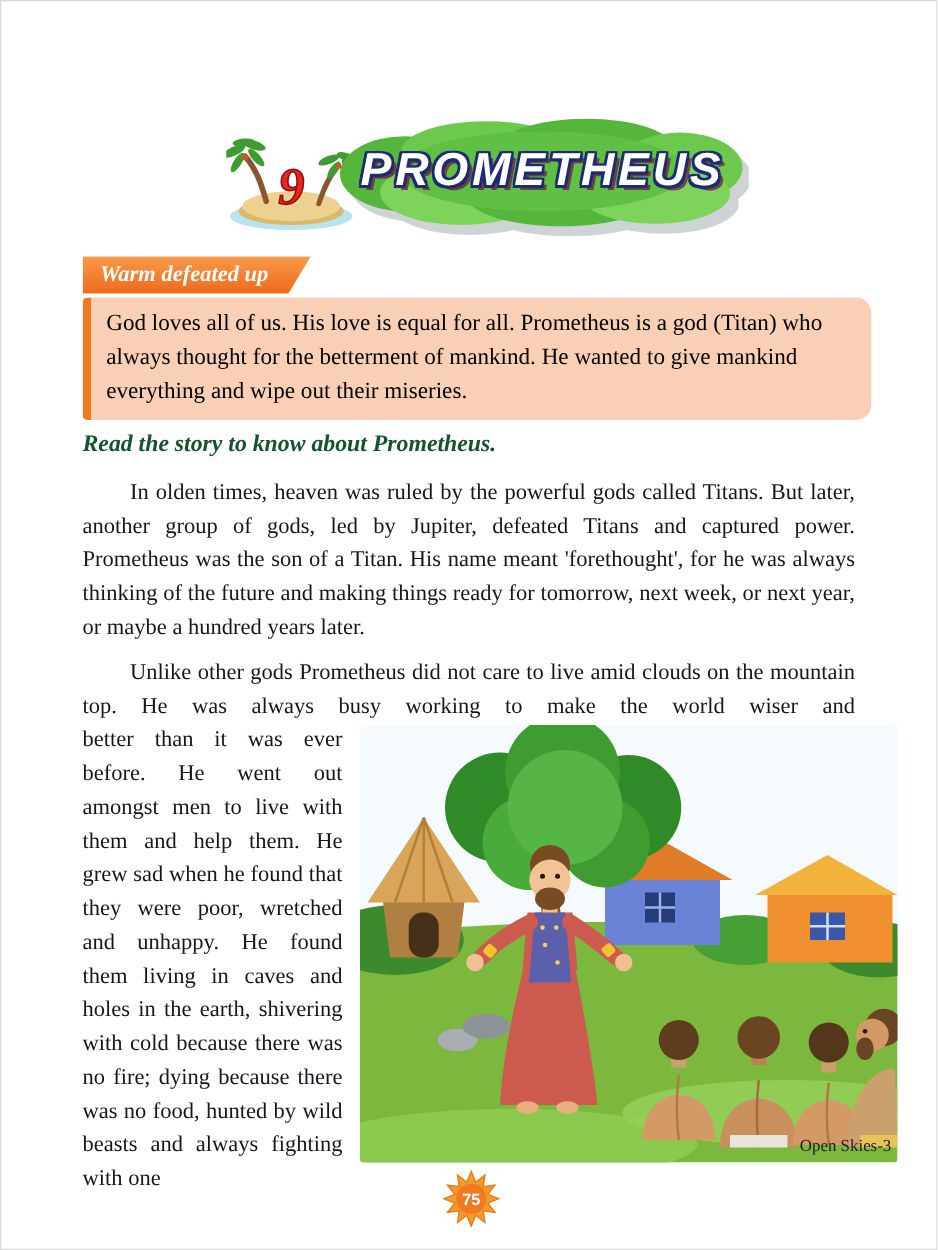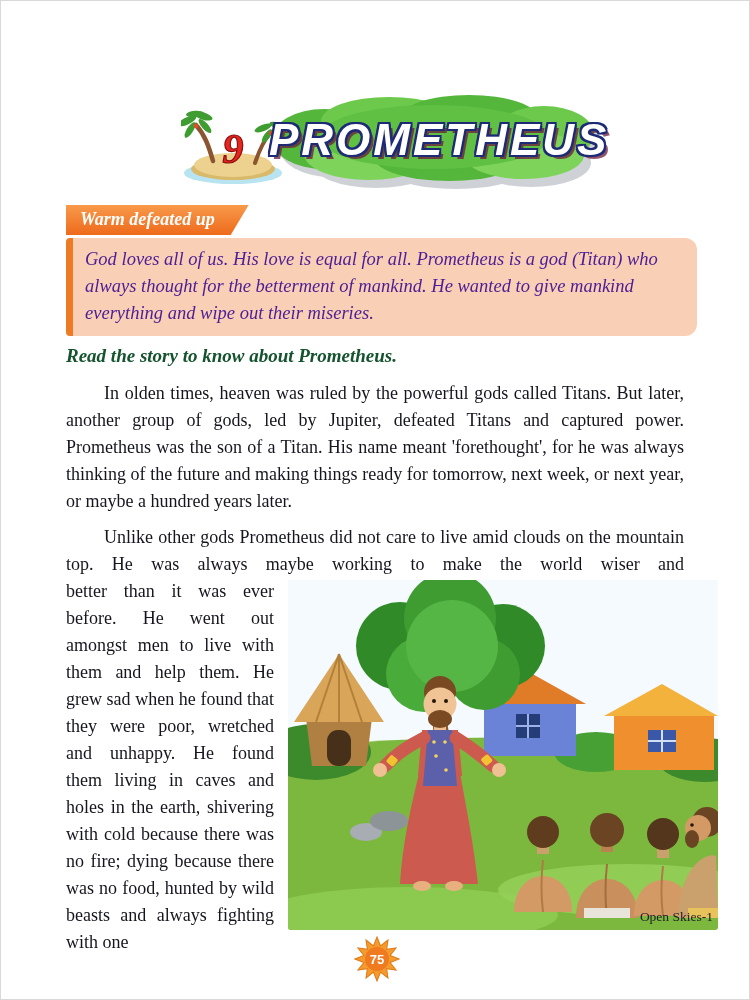--- a/index.html
+++ b/index.html
@@ -11,40 +11,40 @@
   }
 
   
   .header { position:relative; height:110px; margin-top:88px; }
   .island-wrap { position:absolute; left:180px; top:14px; width:104px; height:86px; }
   .blob-wrap { position:absolute; left:268px; top:0; width:330px; height:100px; }
   .blob-wrap svg { width:330px; height:100px; display:block; }
   .title-text {
     position:absolute; left:0; right:0; top:26px; text-align:center;
     font-family:"Liberation Sans", sans-serif; font-weight:bold; font-style:italic;
-    font-size:44px; letter-spacing:3px; color:#ffffff;
+    font-size:37px; letter-spacing:3px; color:#ffffff;
     text-shadow:
       -2px -2px 0 #1d2a74, 2px -2px 0 #1d2a74, -2px 2px 0 #1d2a74, 2px 2px 0 #1d2a74,
       -2px 0 0 #1d2a74, 2px 0 0 #1d2a74, 0 -2px 0 #1d2a74, 0 2px 0 #1d2a74,
       4px 4px 0 rgba(110,25,60,0.75);
   }
 
   
   .warm-banner {
     display:inline-block; margin:6px 0 0 65px; padding:4px 34px 5px 14px;
     background:linear-gradient(180deg,#f89a4a,#ee6a1c);
     clip-path:polygon(0 0,100% 0,calc(100% - 18px) 100%,0 100%);
     color:#ffffff; font-weight:bold; font-style:italic; font-size:18px;
   }
   .warm-box {
     margin:3px 52px 0 65px; background:#f9cfb6;
     border-left:7px solid #ee7a24; border-radius:4px 12px 12px 4px;
     padding:8px 14px 9px 12px;
   }
-  .warm-box p { margin:0; font-style:italic; font-size:18.5px; line-height:27px; color:#4c1d95; }
+  .warm-box p { margin:0; font-size:18.5px; line-height:27px; color:#000000; }
   .read-prompt {
     margin:9px 52px 0 65px; font-weight:bold; font-style:italic;
     font-size:19px; color:#14532d;
   }
 
   
   .story { margin:13px 65px 0 65px; font-size:18px; line-height:27px; text-align:justify; }
   .story p { margin:0 0 9px 0; text-indent:38px; }
   .story p.p2-intro { margin-bottom:0; text-align-last:justify; }
   .story p.p2-cont { text-indent:0; margin-bottom:0; }
@@ -126,21 +126,21 @@
   <div class="warm-box">
     <p>God loves all of us. His love is equal for all. Prometheus is a god (Titan) who always thought for the betterment of mankind. He wanted to give mankind everything and wipe out their miseries.</p>
   </div>
 
   <div class="read-prompt">Read the story to know about Prometheus.</div>
 
   
   <div class="story">
     <p>In olden times, heaven was ruled by the powerful gods called Titans. But later, another group of gods, led by Jupiter, defeated Titans and captured power. Prometheus was the son of a Titan. His name meant 'forethought', for he was always thinking of the future and making things ready for tomorrow, next week, or next year, or maybe a hundred years later.</p>
 
-    <p class="p2-intro">Unlike other gods Prometheus did not care to live amid clouds on the mountain top. He was always maybe working to make the world wiser and</p>
+    <p class="p2-intro">Unlike other gods Prometheus did not care to live amid clouds on the mountain top. He was always busy working to make the world wiser and</p>
 
     <p class="p2-cont">
       <span class="illu-float">
         <svg viewBox="0 0 430 350">
           <rect width="430" height="350" fill="#e9f5fb"></rect>
           <rect width="430" height="175" fill="#f4fafd"></rect>
 
           <path d="M0,168 Q215,146 430,170 L430,350 L0,350 Z" fill="#7cb83e"></path>
           <ellipse cx="120" cy="335" rx="150" ry="28" fill="#8fcb52" opacity="0.85"></ellipse>
           <ellipse cx="340" cy="310" rx="130" ry="26" fill="#95d058" opacity="0.85"></ellipse>
@@ -238,15 +238,15 @@
 
   
   <div class="footer-star">
     <svg viewBox="0 0 44 44" width="46" height="46">
       <polygon points="43,22 34.6,25.4 40.2,32.5 31.2,31.2 32.5,40.2 25.4,34.6 22,43 18.6,34.6 11.5,40.2 12.8,31.2 3.8,32.5 9.4,25.4 1,22 9.4,18.6 3.8,11.5 12.8,12.8 11.5,3.8 18.6,9.4 22,1 25.4,9.4 32.5,3.8 31.2,12.8 40.2,11.5 34.6,18.6" fill="#f59b2d" stroke="#e07b17" stroke-width="1"></polygon>
       <circle cx="22" cy="22" r="11.5" fill="#ef7a1f"></circle>
       <text x="22" y="27" text-anchor="middle" font-family="Liberation Sans, sans-serif" font-weight="bold" font-size="12.5" fill="#ffffff">75</text>
     </svg>
   </div>
 
-  <div class="book-name">Open Skies-1</div>
+  <div class="book-name">Open Skies-3</div>
 
 </div>
 
 </body></html>

